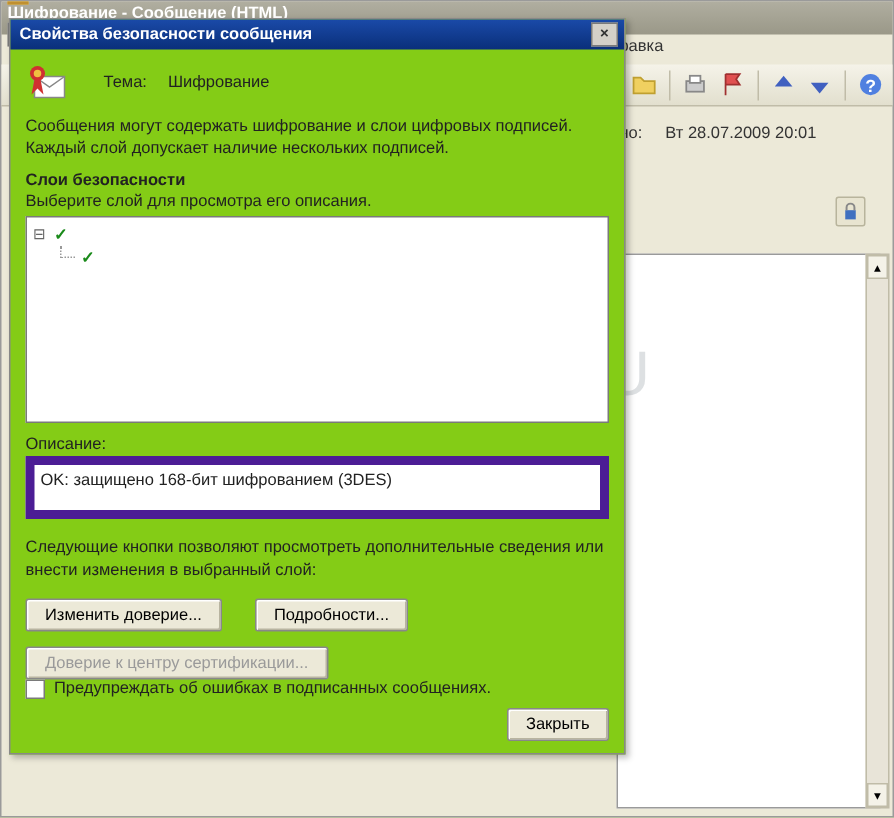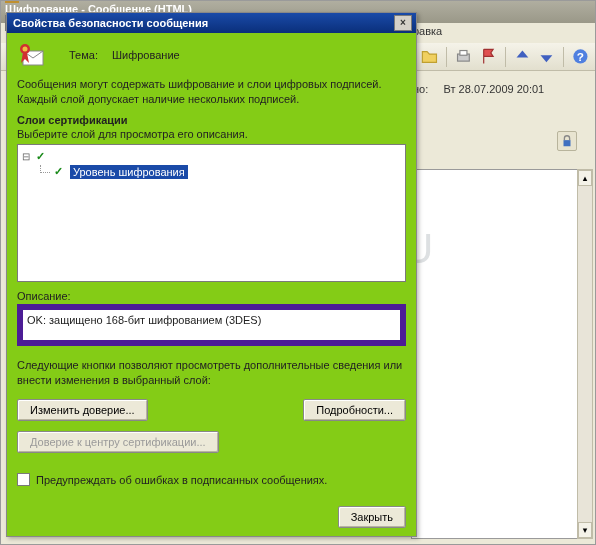--- a/index.html
+++ b/index.html
@@ -125,31 +125,31 @@
 .tree-node.child { margin-left: 18px; }
 .tree-node .expander { width: 10px; color: #666; font-size: 10px; }
 .tree-check { color: #1a8a1a; font-weight: bold; width: 12px; }
 .tree-label { padding: 1px 3px; }
 .tree-label.selected { background: #1a4aa8; color: #fff; }
 .desc-box {
   width: 100%; height: 42px;
   background: #fff; border: 6px solid #4c1d95;
   padding: 4px; margin-top: 2px;
 }
-.btn-row { display: flex; gap: 12px; margin: 10px 0; justify-content: space-between; }
+.btn-row { display: flex; gap: 22px; margin: 10px 0; }
 .btn {
   height: 22px; padding: 0 12px;
   background: #ece9d8;
   border: 1px solid #888; border-radius: 2px;
   box-shadow: inset 1px 1px 0 #fff, inset -1px -1px 0 #b8b4a0;
   font-size: 11px; cursor: pointer;
   display: inline-flex; align-items: center;
 }
 .btn.disabled { color: #9a9a9a; }
-.checkbox-row { display: flex; align-items: flex-end; gap: 6px; margin: 20px 0; }
+.checkbox-row { display: flex; align-items: center; gap: 6px; margin: 0 0; }
 .checkbox { width: 13px; height: 13px; background: #fff; border: 1px solid #7a7a7a; }
 .close-row { display: flex; justify-content: flex-end; margin-top: 6px; }
 .watermark {
   position: absolute;
   left: 230px; top: 225px;
   font-size: 42px; font-weight: 300;
   color: rgba(120,130,140,0.25);
   font-family: Arial, sans-serif;
   letter-spacing: 2px;
   pointer-events: none;
@@ -253,31 +253,30 @@
           <path d="M6 12l-2 10 4-4 4 4-2-10" fill="#d03030"></path>
           <circle cx="8" cy="8" r="2.5" fill="#f0c040"></circle>
         </svg>
       </div>
       <div class="tema-row">
         <span>Тема:</span>
         <span>Шифрование</span>
       </div>
     </div>
     <div style="line-height:1.4">Сообщения могут содержать шифрование и слои цифровых подписей. Каждый слой допускает наличие нескольких подписей.</div>
-    <div class="section-title">Слои сертификации</div>
+    <div class="section-title">Слои безопасности</div>
     <div>Выберите слой для просмотра его описания.</div>
     <div class="tree">
       <div class="tree-node">
         <span class="expander">⊟</span>
         <span class="tree-check">✓</span>
       </div>
       <div class="tree-node child">
         <span style="width:10px; border-left:1px dotted #999; border-bottom:1px dotted #999; height:8px; margin-top:-6px;"></span>
         <span class="tree-check">✓</span>
-        <span class="tree-label selected">Уровень шифрования</span>
       </div>
     </div>
     <div style="margin-top:8px">Описание:</div>
     <div class="desc-box">
       <span>OK: защищено  168-бит шифрованием (3DES)</span>
     </div>
     <div style="margin-top:12px; line-height:1.4">Следующие кнопки позволяют просмотреть дополнительные сведения или внести изменения в выбранный слой:</div>
     <div class="btn-row">
       <button class="btn">Изменить доверие...</button>
       <button class="btn">Подробности...</button>

